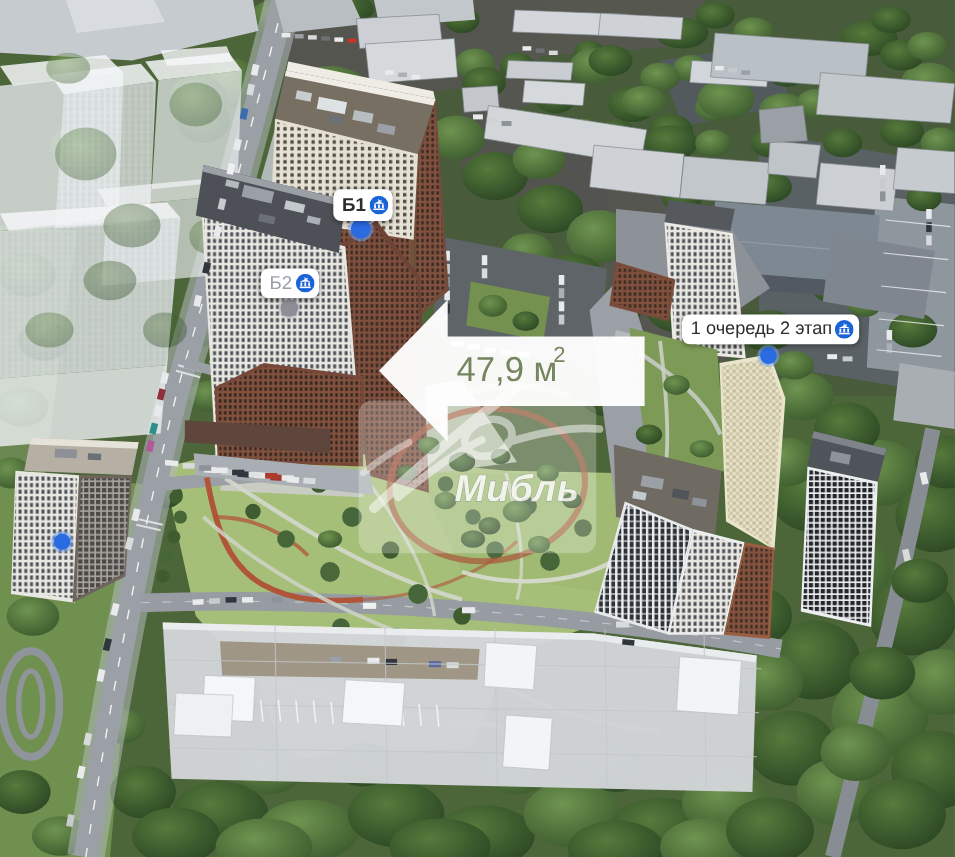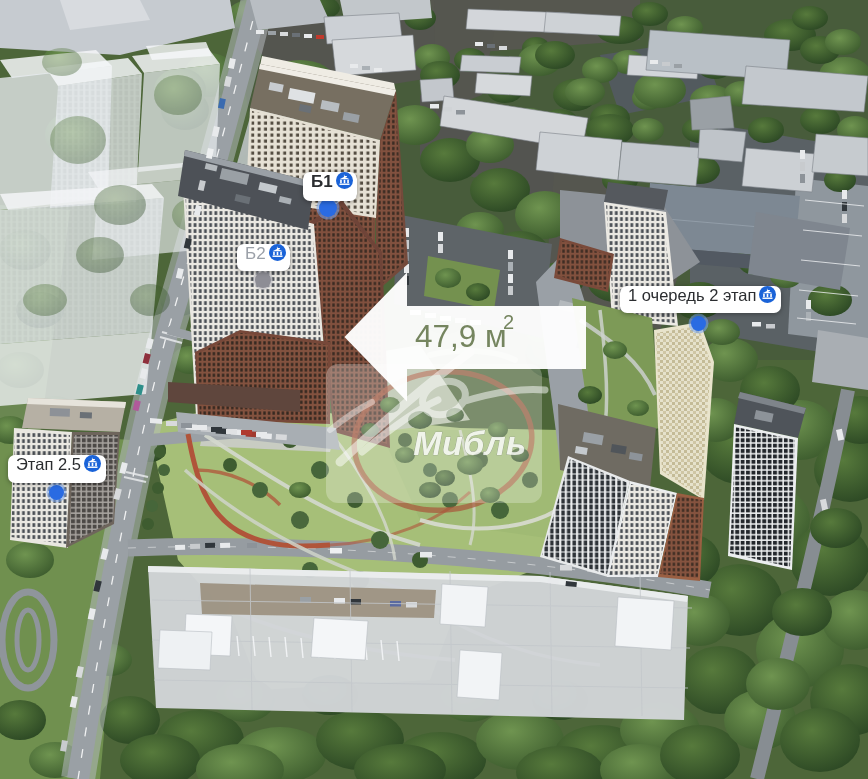--- a/index.html
+++ b/index.html
@@ -1,19 +1,19 @@
 <!DOCTYPE html>
 <html><head>
 <meta charset="utf-8">
 <style>
 html,body{margin:0;padding:0;background:#5f7b4d}
 body{width:868px;height:779px;overflow:hidden;font-family:"Liberation Sans",sans-serif}
 .scene{position:relative;width:868px;height:779px}
 .scene > svg{display:block;position:absolute;left:0;top:0}
-.label{position:absolute;display:flex;gap:3px;background:#fff;border-radius:7px;
+.label{position:absolute;display:flex;align-items:center;gap:3px;background:#fff;border-radius:7px;
  box-shadow:0 1px 5px rgba(0,0,0,.35);color:#2b2d30;white-space:nowrap;z-index:30}
 .pin{position:absolute;border-radius:50%;z-index:29}
 .ico{display:block}
 </style>
 </head>
 <body>
 <div class="scene">
 <svg width="868" height="779" viewBox="0 0 868 779">
 <defs>
 <radialGradient id="treeD" cx="40%" cy="35%" r="70%">
@@ -713,24 +713,13 @@
  <span>1 очередь 2 этап</span>
  <svg class="ico" width="17" height="17" viewBox="0 0 18 18">
         <circle cx="9" cy="9" r="9" fill="#1a63d8"></circle>
         <path d="M9 3 L9 4.2 L11.5 4.2 L11.5 5.4 L9.6 5.4 L14.3 7.6 L3.7 7.6 L8.4 5.4 L8.4 3 Z" fill="#fff"></path>
         <rect x="4.4" y="8.2" width="1.7" height="3.6" fill="#fff"></rect>
         <rect x="8.15" y="8.2" width="1.7" height="3.6" fill="#fff"></rect>
         <rect x="11.9" y="8.2" width="1.7" height="3.6" fill="#fff"></rect>
         <rect x="3.7" y="12.2" width="10.6" height="1.5" fill="#fff"></rect>
       </svg>
 </div>
-<div class="label" style="left:8px;top:455px;height:28px;padding:0 5px 0 8px;font-size:16.5px">
- <span>Этап 2.5</span>
- <svg class="ico" width="17" height="17" viewBox="0 0 18 18">
-        <circle cx="9" cy="9" r="9" fill="#1a63d8"></circle>
-        <path d="M9 3 L9 4.2 L11.5 4.2 L11.5 5.4 L9.6 5.4 L14.3 7.6 L3.7 7.6 L8.4 5.4 L8.4 3 Z" fill="#fff"></path>
-        <rect x="4.4" y="8.2" width="1.7" height="3.6" fill="#fff"></rect>
-        <rect x="8.15" y="8.2" width="1.7" height="3.6" fill="#fff"></rect>
-        <rect x="11.9" y="8.2" width="1.7" height="3.6" fill="#fff"></rect>
-        <rect x="3.7" y="12.2" width="10.6" height="1.5" fill="#fff"></rect>
-      </svg>
 </div>
-</div>
 
 </body></html>

